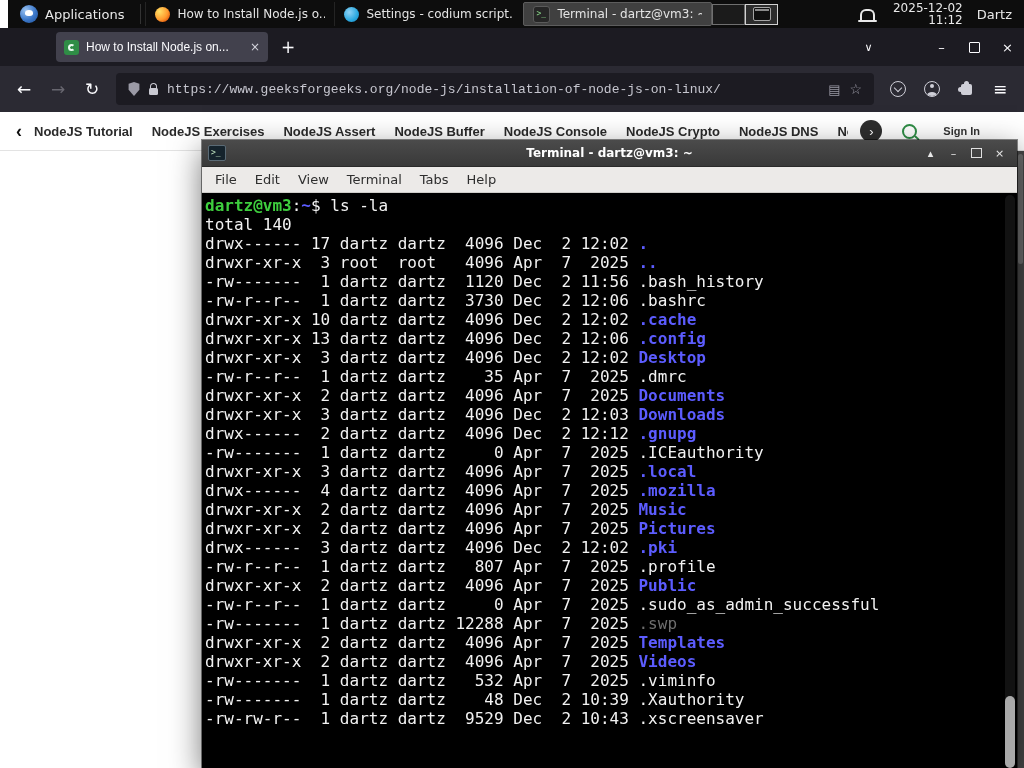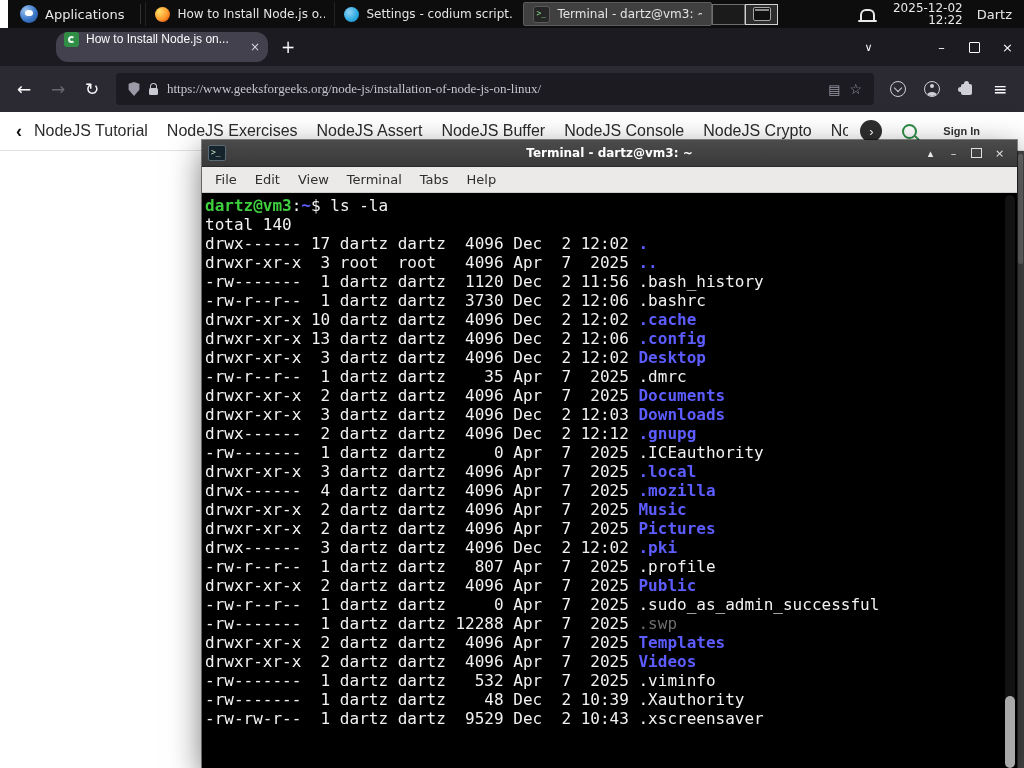--- a/index.html
+++ b/index.html
@@ -27,56 +27,56 @@
   .ws.active{border-color:#d2d2d2;background:#2d2d2d}
   .miniterm{width:16px;height:12px;background:#101010;border:1px solid #a5a5a5;border-radius:2px;position:relative}
   .miniterm::after{content:'';position:absolute;top:1px;left:1px;right:1px;height:2px;background:#8a8a8a}
   .bell{width:11px;height:9px;border:2px solid #e9e9e9;border-bottom:none;border-radius:6px 6px 0 0;position:relative;margin-right:18px}
   .bell::after{content:'';position:absolute;left:-4px;right:-4px;bottom:-2px;height:2px;background:#e9e9e9;border-radius:1px}
   .clock{font-size:12px;line-height:12px;text-align:right;margin-right:14px;white-space:nowrap}
   .user{font-size:13px;margin-right:12px}
 
   
   .tabbar{position:absolute;top:28px;left:0;right:0;height:38px;background:#1c1b22;display:flex;align-items:center;color:#fbfbfe;z-index:5}
-  .tab{margin-left:56px;width:212px;height:30px;background:#42414d;border-radius:12px;display:flex;gap:7px;padding:0 8px;box-sizing:border-box}
+  .tab{margin-left:56px;width:212px;height:30px;background:#42414d;border-radius:4px;display:flex;align-items:center;gap:7px;padding:0 8px;box-sizing:border-box}
   .favicon{width:15px;height:15px;border-radius:3px;background:#2f8d46;flex:0 0 auto;position:relative}
   .favicon::after{content:'';position:absolute;inset:4px;border:2px solid #eafaf0;border-radius:50%;border-right-color:transparent}
   .tab-title{font-size:12px;white-space:nowrap;overflow:hidden;flex:1;font-family:"Liberation Sans",sans-serif}
   .tab-close{font-size:12px;color:#d4d4dc}
   .newtab{width:32px;height:30px;font-size:17px;display:flex;align-items:center;justify-content:center;margin-left:4px}
   .tspacer{flex:1}
   .tb-btn{width:33px;height:30px;display:flex;align-items:center;justify-content:center;font-size:13px}
   .tb-btn.chev{margin-right:40px;font-size:11px}
   .sq{display:inline-block;width:9px;height:9px;border:1.5px solid #fbfbfe;border-radius:1px}
 
   
   .navbar{position:absolute;top:66px;left:0;right:0;height:46px;background:#2b2a33;display:flex;align-items:center;padding:0 8px;box-sizing:border-box;gap:2px;z-index:5}
   .nav-btn{width:32px;height:32px;display:flex;align-items:center;justify-content:center;font-size:17px;color:#fbfbfe;border-radius:4px}
   .nav-btn.dim{color:#67666f}
   .urlbar{flex:1;height:32px;background:#1c1b22;border-radius:4px;display:flex;align-items:center;gap:9px;padding:0 12px;box-sizing:border-box;margin:0 6px}
   .shield{width:12px;height:14px;background:#9b9aa6;clip-path:polygon(50% 0%,95% 12%,95% 55%,50% 100%,5% 55%,5% 12%);flex:0 0 auto}
   .lock{width:9px;height:7px;background:#c9c9d2;border-radius:1.5px;position:relative;margin-top:4px;flex:0 0 auto}
   .lock::before{content:'';position:absolute;top:-5px;left:1px;width:5px;height:5px;border:1.5px solid #c9c9d2;border-bottom:none;border-radius:4px 4px 0 0}
-  .url-text{flex:1;font-size:13px;font-family:Liberation Serif, serif;color:#c6c6cf;white-space:nowrap;overflow:hidden}
+  .url-text{flex:1;font-size:13px;font-family:Liberation Mono, monospace;color:#c6c6cf;white-space:nowrap;overflow:hidden}
   .nav-mini{font-size:13px;color:#9b9aa6}
   .nav-mini.star{font-size:14px}
   .pocket{width:14px;height:14px;border:1.5px solid #cfcfd8;border-radius:50%;display:flex;align-items:center;justify-content:center}
   .pocket::before{content:'';width:5px;height:5px;border-right:1.5px solid #cfcfd8;border-bottom:1.5px solid #cfcfd8;transform:rotate(45deg);margin-top:-3px}
   .person{width:14px;height:14px;border:1.5px solid #cfcfd8;border-radius:50%;position:relative;overflow:hidden}
   .person::before{content:'';position:absolute;top:2px;left:5px;width:4px;height:4px;background:#cfcfd8;border-radius:50%}
   .person::after{content:'';position:absolute;bottom:-2px;left:2px;width:10px;height:6px;background:#cfcfd8;border-radius:50% 50% 0 0}
   .puzzle{width:11px;height:11px;background:#cfcfd8;border-radius:2px;position:relative}
   .puzzle::before{content:'';position:absolute;top:-3px;left:3px;width:5px;height:5px;background:#cfcfd8;border-radius:50%}
   .puzzle::after{content:'';position:absolute;left:-3px;top:3px;width:5px;height:5px;background:#cfcfd8;border-radius:50%}
 
   
   .sitenav{position:absolute;top:112px;left:0;right:0;height:39px;background:#fff;border-bottom:1px solid #e3e3e3;display:flex;align-items:center;padding:0 16px;box-sizing:border-box;gap:12px;font-family:"Liberation Sans",sans-serif;color:#2b2b2b;z-index:4}
   .site-chevron{font-size:18px;font-weight:bold;color:#111;line-height:1}
   .site-items{flex:1;display:flex;gap:19px;overflow:hidden;white-space:nowrap}
-  .site-items a{font-size:16px;font-weight:400;color:#2b2b2b;text-decoration:none}
+  .site-items a{font-size:13px;font-weight:700;color:#2b2b2b;text-decoration:none}
   .more-btn{width:22px;height:22px;border-radius:50%;background:#2e2e2e;color:#fff;display:flex;align-items:center;justify-content:center;font-size:13px;flex:0 0 auto}
   .magnifier{width:11px;height:11px;border:2px solid #2f8d46;border-radius:50%;position:relative;margin:0 14px 0 8px;flex:0 0 auto}
   .magnifier::after{content:'';position:absolute;width:6px;height:2px;background:#2f8d46;transform:rotate(45deg);right:-5px;bottom:-2px;border-radius:1px}
   .signin{font-size:11px;font-weight:600;color:#333;margin-right:28px;text-decoration:none}
 
   
   .page{position:absolute;top:151px;left:0;right:0;bottom:0;background:#fff}
   .page-scroll{position:absolute;top:151px;right:0;bottom:0;width:7px;background:#474747;z-index:6}
   .page-thumb{position:absolute;top:3px;left:1px;width:5px;height:110px;background:#6d6d6d;border-radius:3px}
 
@@ -128,21 +128,21 @@
     <div class="pspacer"></div>
     <div class="pager">
       <span class="ws"></span>
       <span class="ws active">
         <span class="miniterm"></span>
       </span>
     </div>
     <span class="bell"></span>
     <div class="clock">
       <div>2025-12-02</div>
-      <div>12:22</div>
+      <div>11:12</div>
     </div>
     <span class="user">Dartz</span>
   </header>
 
   <div class="tabbar">
     <div class="tab">
       <span class="favicon"></span>
       <span class="tab-title">How to Install Node.js on...</span>
       <button class="tab-close">×</button>
     </div>

